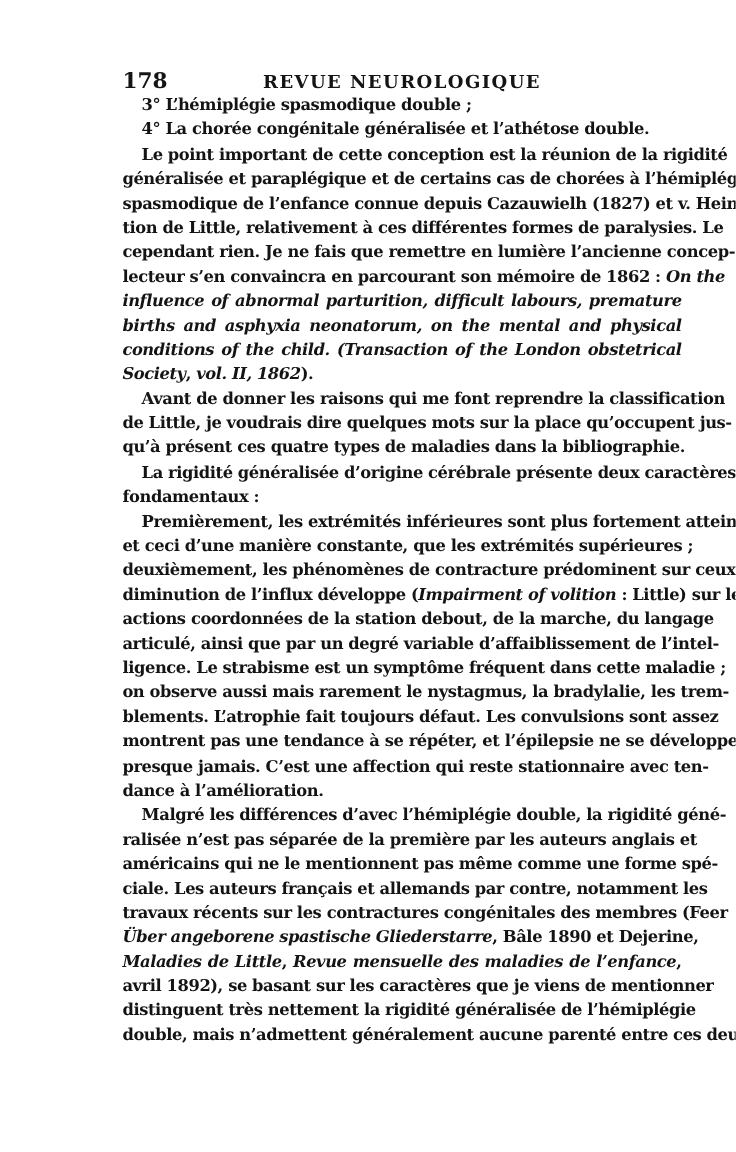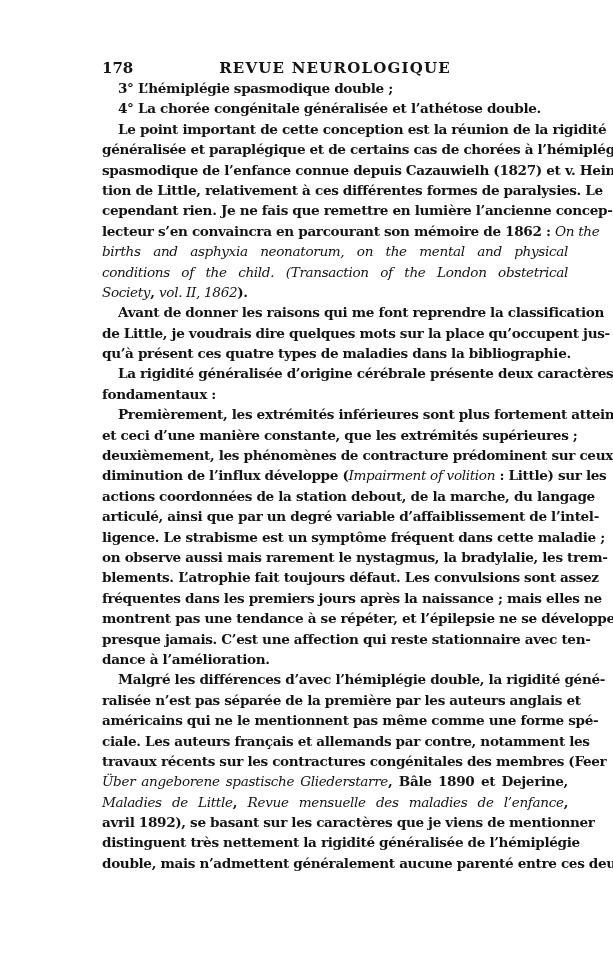--- a/index.html
+++ b/index.html
@@ -6,70 +6,70 @@
   body { width: 613px; height: 960px; position: relative; overflow: hidden; }
   .page {
     position: absolute; left: 102px; top: 58px; width: 466px;
     font-family: "DejaVu Serif", "Liberation Serif", serif;
     color: #141414;
   }
   .running-head {
     position: relative; height: 20px; line-height: 20px;
     font-size: 13px; margin-bottom: 0;
   }
-  .page-number { position: absolute; left: 0; top: 0; font-weight: bold; font-size: 15px; }
+  .page-number { position: absolute; left: 0; top: 0; font-weight: bold; font-size: 18px; }
   .journal-title {
     position: absolute; left: 0; right: 0; top: 0; text-align: center;
     font-size: 15px; letter-spacing: 1.2px; font-weight: bold; text-transform: uppercase;
   }
   .line {
     height: 20.4px; line-height: 20.4px; font-size: 13.6px;
     white-space: nowrap; font-weight: 600;
     text-align: justify; text-align-last: justify;
     letter-spacing: -0.35px;
   }
   .line.last { text-align-last: left; }
   .line.indent { padding-left: 16px; }
-  .it { font-style: italic; font-weight: 400; }
+  .it { font-style: italic; font-weight: 700; }
 </style>
 </head>
 <body>
 
 <div class="page">
   <div class="running-head">
     <span class="page-number">178</span>
     <span class="journal-title">REVUE NEUROLOGIQUE</span>
   </div>
   <div id="body-text">
       <div class="line indent last"><span>3° L’hémiplégie spasmodique double ;</span></div>
       <div class="line indent last"><span>4° La chorée congénitale généralisée et l’athétose double.</span></div>
       <div class="line indent"><span>Le point important de cette conception est la réunion de la rigidité</span></div>
       <div class="line"><span>généralisée et paraplégique et de certains cas de chorées à l’hémiplégie</span></div>
       <div class="line"><span>spasmodique de l’enfance connue depuis Cazauwielh (1827) et v. Heine</span></div>
       <div class="line"><span>tion de Little, relativement à ces différentes formes de paralysies. Le</span></div>
       <div class="line"><span>cependant rien. Je ne fais que remettre en lumière l’ancienne concep-</span></div>
       <div class="line"><span>lecteur s’en convaincra en parcourant son mémoire de 1862 : </span><span class="it">On the</span></div>
+      <div class="line"><span class="it">influence of abnormal parturition, difficult labours, premature</span></div>
       <div class="line"><span class="it">births and asphyxia neonatorum, on the mental and physical</span></div>
       <div class="line"><span class="it">conditions of the child. (Transaction of the London obstetrical</span></div>
       <div class="line last"><span class="it">Society</span><span>, </span><span class="it">vol. II, 1862</span><span>).</span></div>
       <div class="line indent"><span>Avant de donner les raisons qui me font reprendre la classification</span></div>
       <div class="line"><span>de Little, je voudrais dire quelques mots sur la place qu’occupent jus-</span></div>
       <div class="line last"><span>qu’à présent ces quatre types de maladies dans la bibliographie.</span></div>
       <div class="line indent"><span>La rigidité généralisée d’origine cérébrale présente deux caractères</span></div>
       <div class="line last"><span>fondamentaux :</span></div>
       <div class="line indent"><span>Premièrement, les extrémités inférieures sont plus fortement atteintes,</span></div>
       <div class="line"><span>et ceci d’une manière constante, que les extrémités supérieures ;</span></div>
       <div class="line"><span>deuxièmement, les phénomènes de contracture prédominent sur ceux de</span></div>
       <div class="line"><span>diminution de l’influx développe (</span><span class="it">Impairment of volition</span><span> : Little) sur les</span></div>
       <div class="line"><span>actions coordonnées de la station debout, de la marche, du langage</span></div>
       <div class="line"><span>articulé, ainsi que par un degré variable d’affaiblissement de l’intel-</span></div>
       <div class="line"><span>ligence. Le strabisme est un symptôme fréquent dans cette maladie ;</span></div>
       <div class="line"><span>on observe aussi mais rarement le nystagmus, la bradylalie, les trem-</span></div>
       <div class="line"><span>blements. L’atrophie fait toujours défaut. Les convulsions sont assez</span></div>
-      <div class="line"><span>fréquentes dans les premiers jours après la naissance ; mais elles ne</span></div>
       <div class="line"><span>montrent pas une tendance à se répéter, et l’épilepsie ne se développe</span></div>
       <div class="line"><span>presque jamais. C’est une affection qui reste stationnaire avec ten-</span></div>
       <div class="line last"><span>dance à l’amélioration.</span></div>
       <div class="line indent"><span>Malgré les différences d’avec l’hémiplégie double, la rigidité géné-</span></div>
       <div class="line"><span>ralisée n’est pas séparée de la première par les auteurs anglais et</span></div>
       <div class="line"><span>américains qui ne le mentionnent pas même comme une forme spé-</span></div>
       <div class="line"><span>ciale. Les auteurs français et allemands par contre, notamment les</span></div>
       <div class="line"><span>travaux récents sur les contractures congénitales des membres (Feer</span></div>
       <div class="line"><span class="it">Über angeborene spastische Gliederstarre</span><span>, Bâle 1890 et Dejerine,</span></div>
       <div class="line"><span class="it">Maladies de Little</span><span>, </span><span class="it">Revue mensuelle des maladies de l’enfance</span><span>,</span></div>

